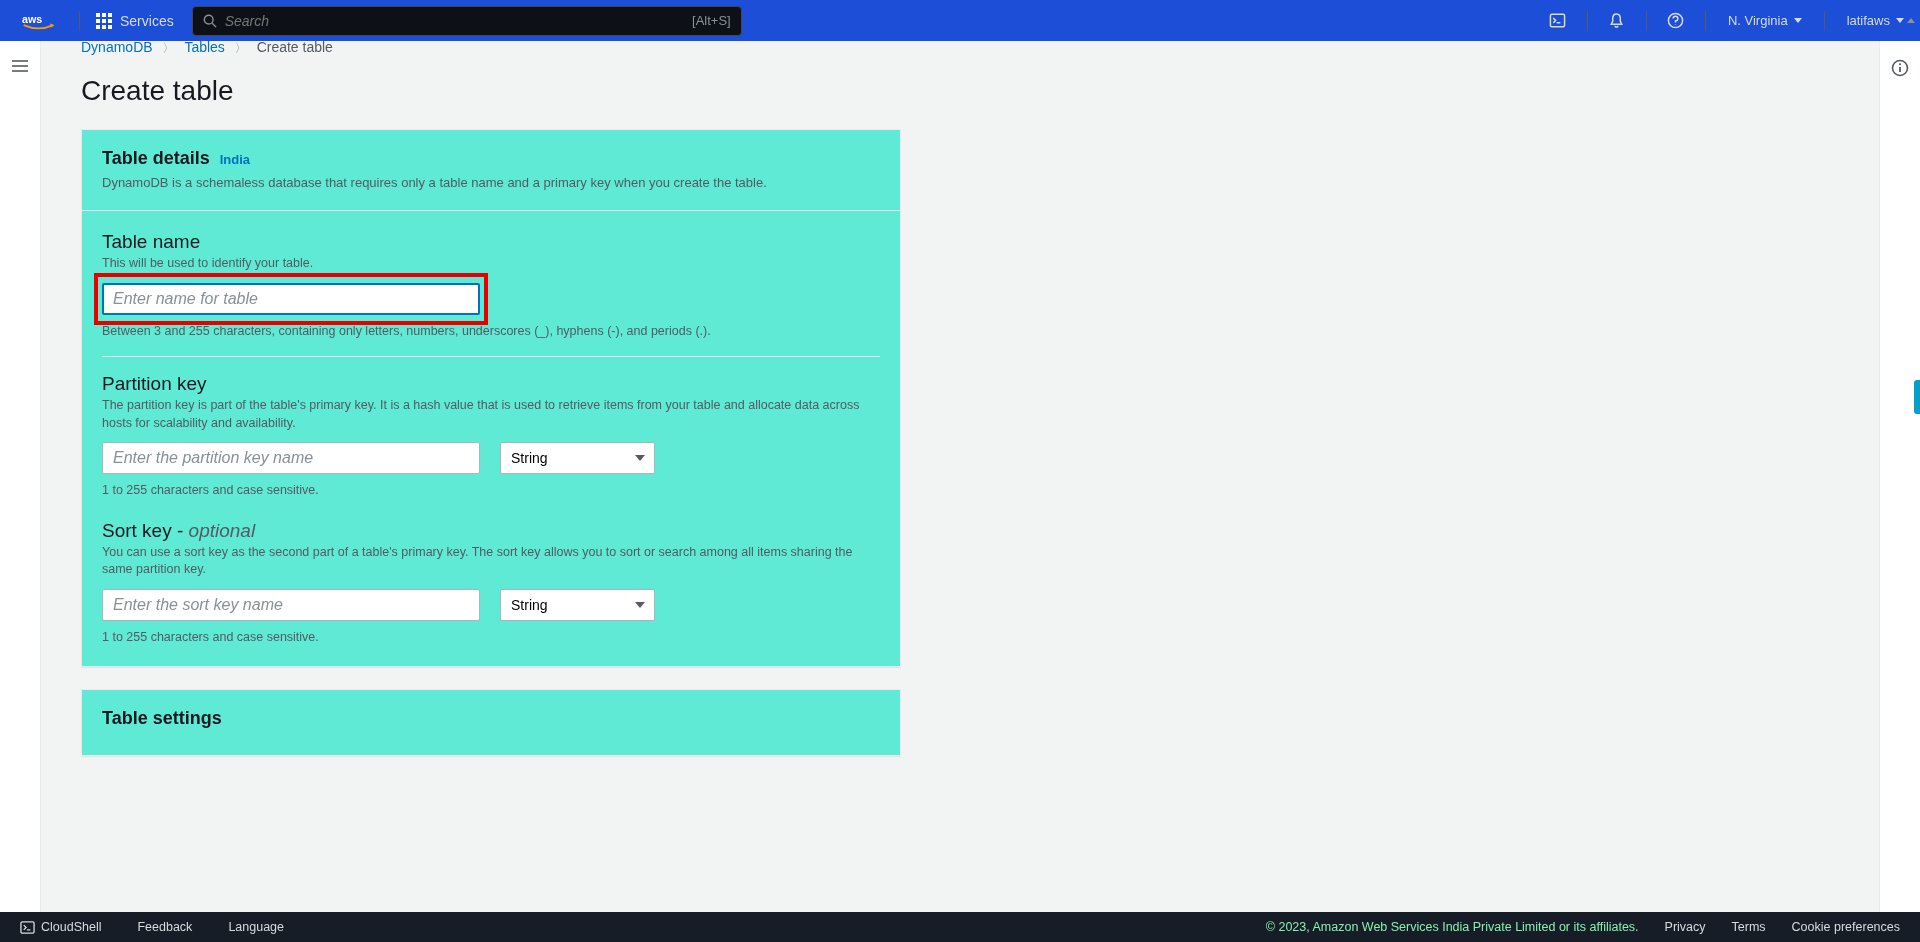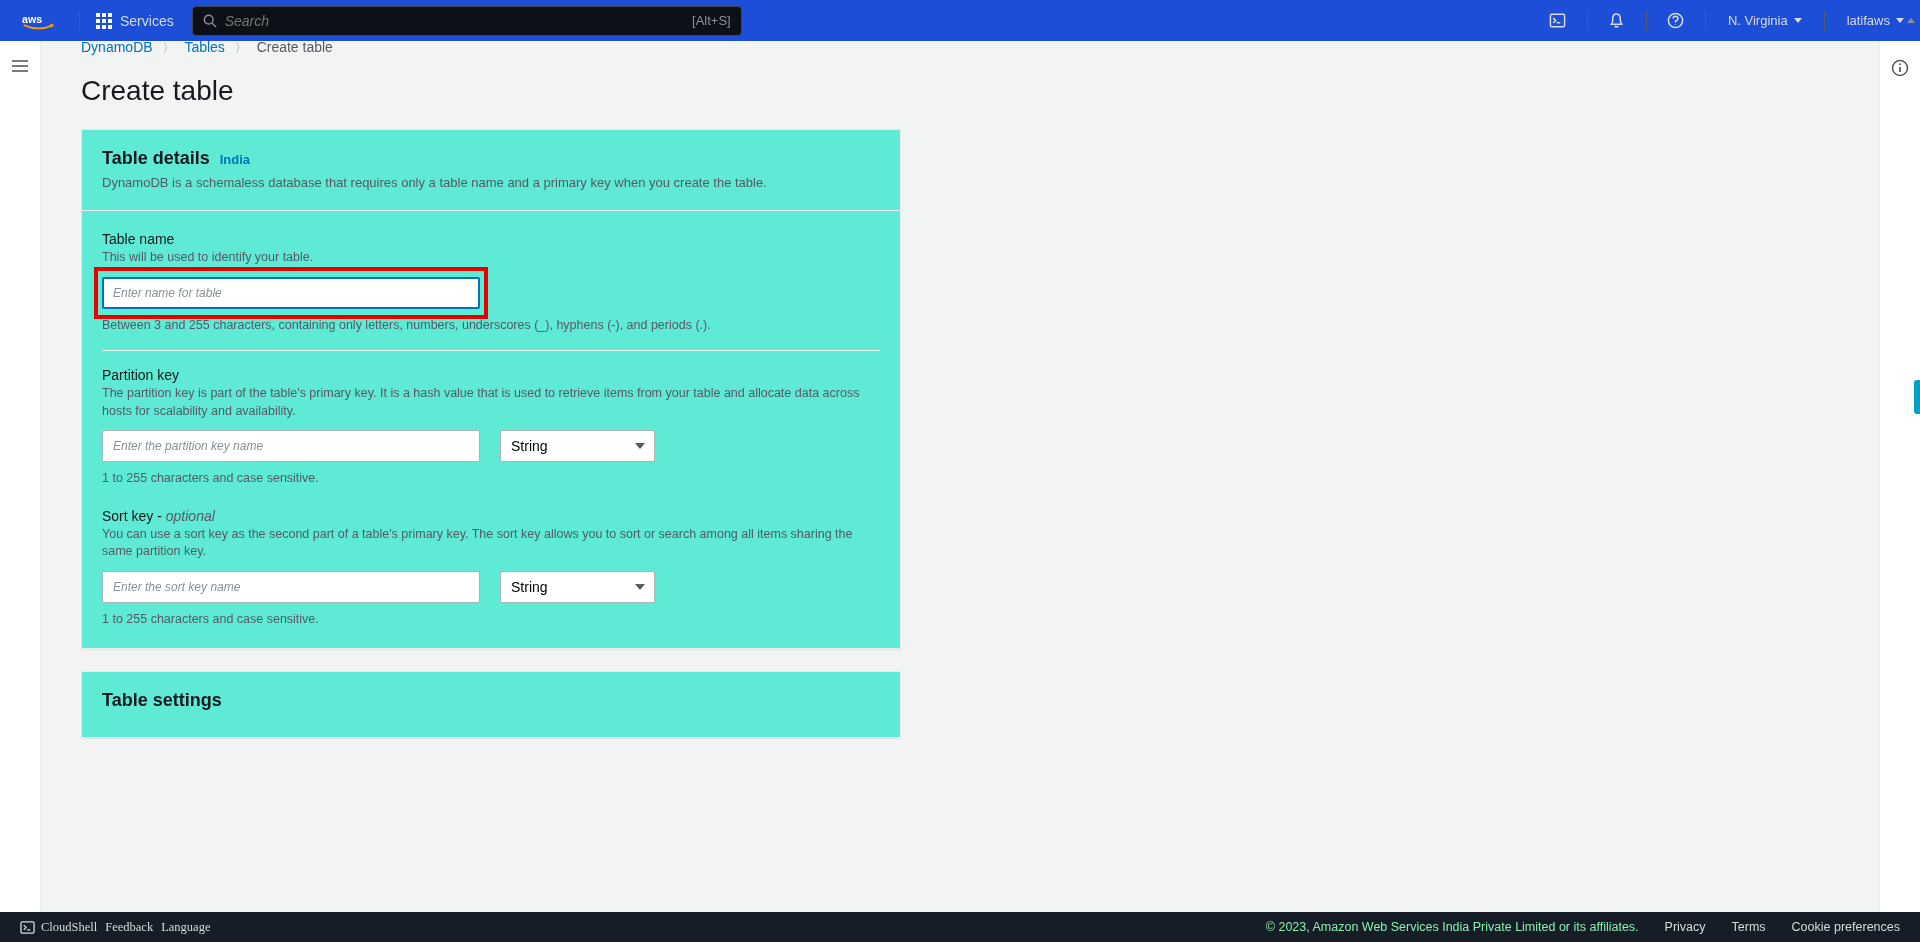--- a/index.html
+++ b/index.html
@@ -48,42 +48,42 @@
 .content-col { max-width: 820px; }
 .panel { background: #5eead4; border: 1px solid #e9ebed; box-shadow: 0 1px 1px rgba(0,0,0,0.06); margin-bottom: 22px; }
 .panel-header { padding: 18px 20px 20px 20px; border-bottom: 1px solid #e9ebed; }
 .panel-title-row { display: flex; align-items: baseline; gap: 10px; margin-bottom: 6px; }
 .panel-title { font-size: 18px; font-weight: 700; }
 .info-link { color: #0073bb; font-size: 13px; font-weight: 700; cursor: pointer; }
 .panel-desc { font-size: 13px; color: #545b64; }
 .panel-body { padding: 20px; }
 .divider { height: 1px; background: #e9ebed; margin: 16px 0; }
 
-.field-label { font-size: 14px; color: #16191f; margin-bottom: 2px; }
+.field-label { font-size: 19px; color: #16191f; margin-bottom: 2px; }
 .field-hint { font-size: 12.5px; color: #545b64; margin-bottom: 10px; line-height: 1.4; }
 .field-hint-below { font-size: 12.5px; color: #545b64; margin-top: 8px; line-height: 1.4; }
 
-.txt-input { width: 378px; height: 32px; border: 1px solid #aab7b8; border-radius: 2px; padding: 0 10px; font-size: 12px; color: #16191f; font-family: inherit; }
+.txt-input { width: 378px; height: 32px; border: 1px solid #aab7b8; border-radius: 2px; padding: 0 10px; font-size: 16px; color: #16191f; font-family: inherit; }
 .txt-input::placeholder { color: #879196; font-style: italic; }
 .txt-input.focused { border: 2px solid #0073bb; outline: none; padding: 0 9px; }
 .highlight-box { position: relative; display: inline-block; }
 .highlight-box::after { content: ""; position: absolute; left: -8px; right: -8px; top: -10px; bottom: -10px; border: 4px solid #e60000; pointer-events: none; }
 
 .row-flex { display: flex; gap: 20px; align-items: center; }
 .select-wrap { position: relative; width: 155px; }
 .select-wrap select { width: 100%; height: 32px; border: 1px solid #aab7b8; border-radius: 2px; padding: 0 28px 0 10px; font-size: 14px; background: #fff; appearance: none; cursor: pointer; font-family: inherit; }
 .select-wrap::after { content: ""; position: absolute; right: 10px; top: 13px; width: 0; height: 0; border-left: 5px solid transparent; border-right: 5px solid transparent; border-top: 6px solid #545b64; pointer-events: none; }
 
 .sortkey-label-row .optional { font-style: italic; color: #545b64; }
 
 .green-tab { position: fixed; right: 0; top: 380px; width: 6px; height: 34px; background: #00a1c9; border-radius: 3px 0 0 3px; }
 
 
 .footer { height: 30px; background: #161d26; display: flex; align-items: center; color: #d5dbdb; font-size: 12.5px; padding: 0 20px; flex: 0 0 auto; }
-.footer-left { display: flex; gap: 8px; align-items: center; font-family: Liberation Serif, serif; }
+.footer-left { display: flex; gap: 36px; align-items: center; }
 .cloudshell { display: flex; align-items: center; gap: 6px; cursor: pointer; }
 .cloudshell svg { width: 15px; height: 15px; }
 .footer a, .footer span.link { color: #d5dbdb; text-decoration: none; cursor: pointer; }
 .footer-right { margin-left: auto; display: flex; gap: 26px; align-items: center; }
 .copyright { color: #86efac; }
 </style>
 </head>
 <body>
 
 <div class="topnav">

